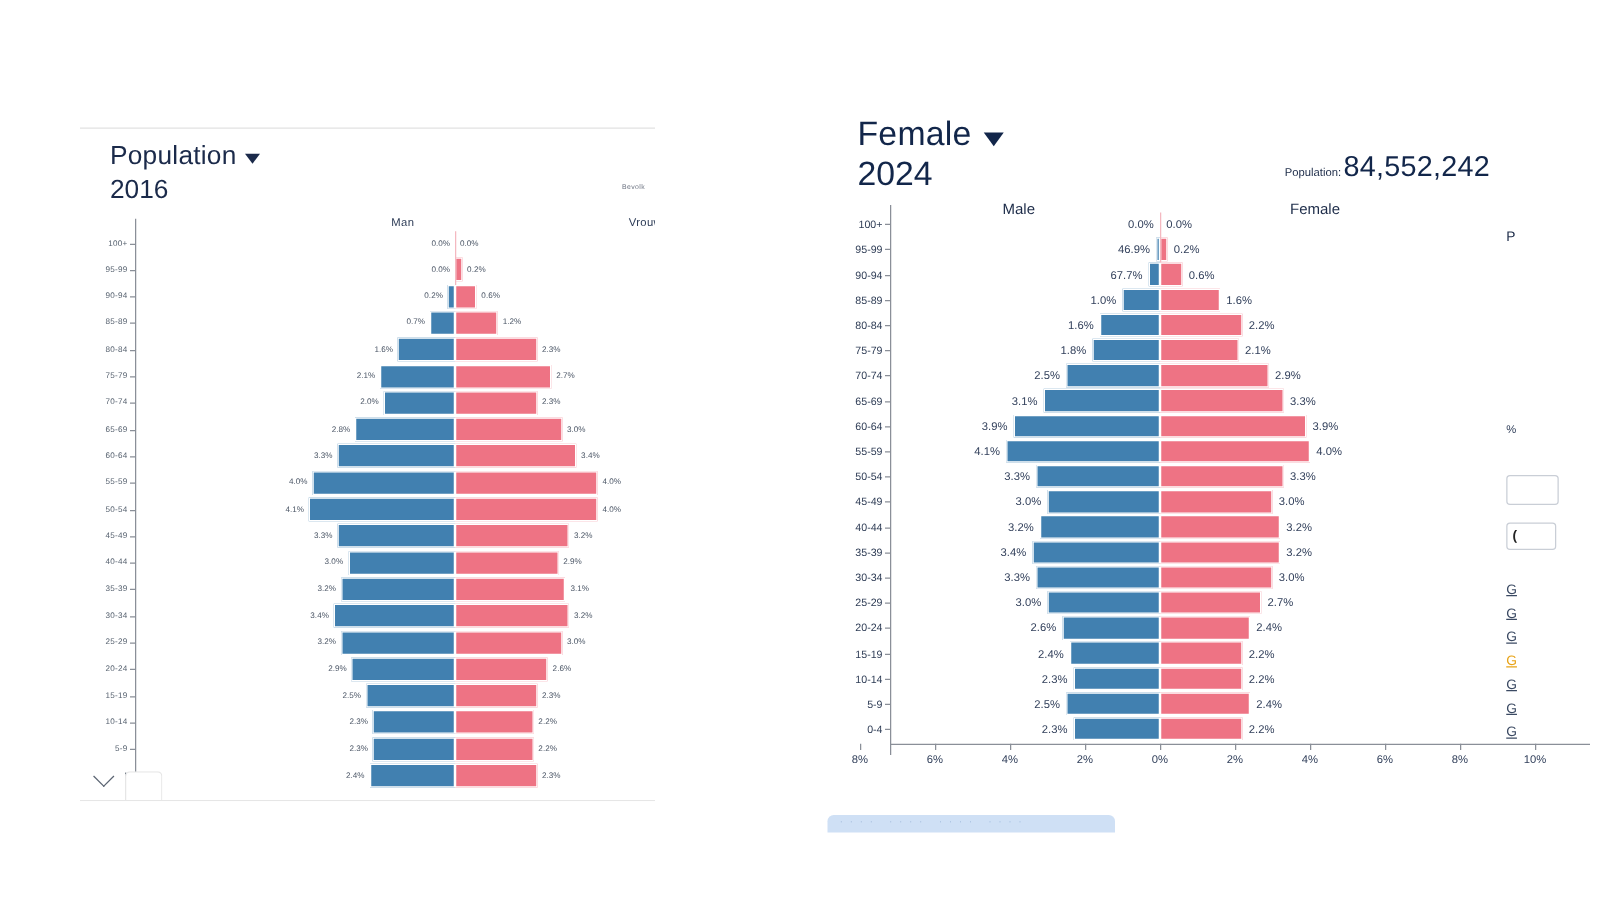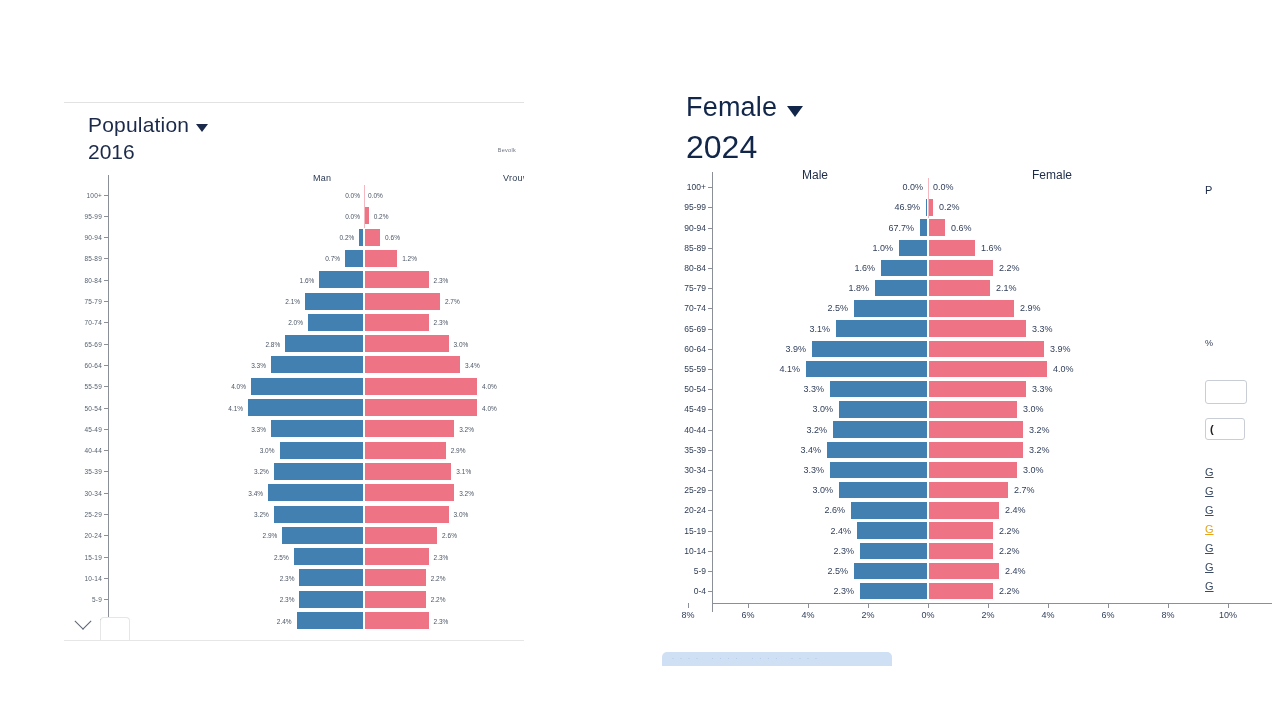--- a/index.html
+++ b/index.html
@@ -109,21 +109,21 @@
   .pr-head { position: relative; padding: 14px 0 0 22px; }
   .pr-country {
     font-size: 27px; color: #12264a; line-height: 30px; display: inline-block;
     letter-spacing: .2px;
   }
   .caret-lg {
     display: inline-block; width: 0; height: 0; margin-left: 10px;
     border-left: 8px solid transparent; border-right: 8px solid transparent;
     border-top: 11px solid #12264a; vertical-align: middle;
   }
-  .pr-year { font-size: 32px; color: #12264a; line-height: 34px; margin-top: 8px; }
+  .pr-year { font-size: 27px; color: #12264a; line-height: 34px; margin-top: 0; }
   .pr-popwrap {
     position: absolute; right: 88px; top: 42px;
     display: flex; align-items: baseline;
   }
   .pr-poplabel { font-size: 9px; color: #1c2b48; margin-right: 2px; }
   .pr-popvalue { font-size: 23px; color: #12264a; letter-spacing: .2px; }
 
   .pr-chart { position: relative; width: 616px; height: 470px; margin-top: 8px; }
   .pr-axis-v { left: 48px; top: 0; height: 440px; }
   .axis-h {
@@ -374,20 +374,24 @@
     </div>
     <div class="pl-bottomline"></div>
   </div>
 
   <div class="panel-right">
     <div class="pr-head">
       <div>
         <span class="pr-country">Female</span><span class="caret-lg"></span>
       </div>
       <div class="pr-year">2024</div>
+      <div class="pr-popwrap">
+        <span class="pr-poplabel">Population:</span>
+        <span class="pr-popvalue">84,552,242</span>
+      </div>
     </div>
 
     <div class="pr-chart" id="pr-chart">
       <div class="axis-v pr-axis-v"></div>
       <div class="axis-h" id="pr-axis-h" style="top: 431.2px; left: 48px; right: 8px;"></div>
       <div class="pr-hdr" id="pr-hdr-m" style="left: 138px;">Male</div>
       <div class="pr-hdr" id="pr-hdr-f" style="left: 368px;">Female</div>
       <div id="pr-rows">
           <div class="row" style="top: 6px; height: 18.4px;">
             <div class="axis-tick-h" style="left: 44px; top: 9.2px;"></div>

